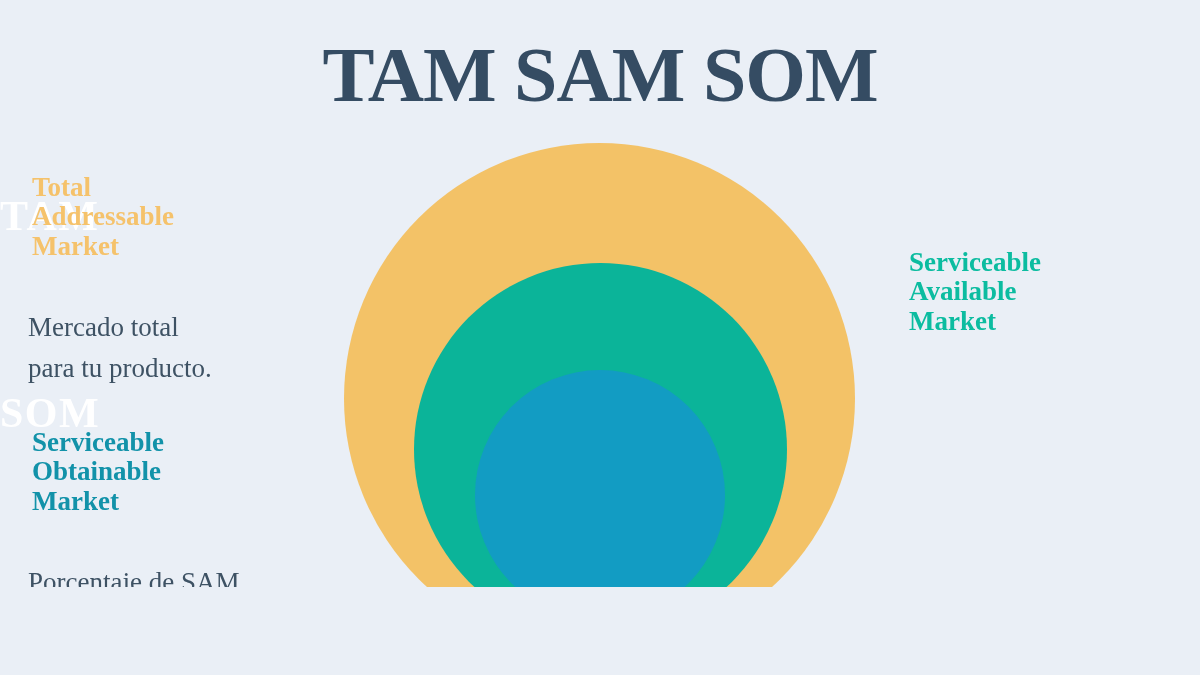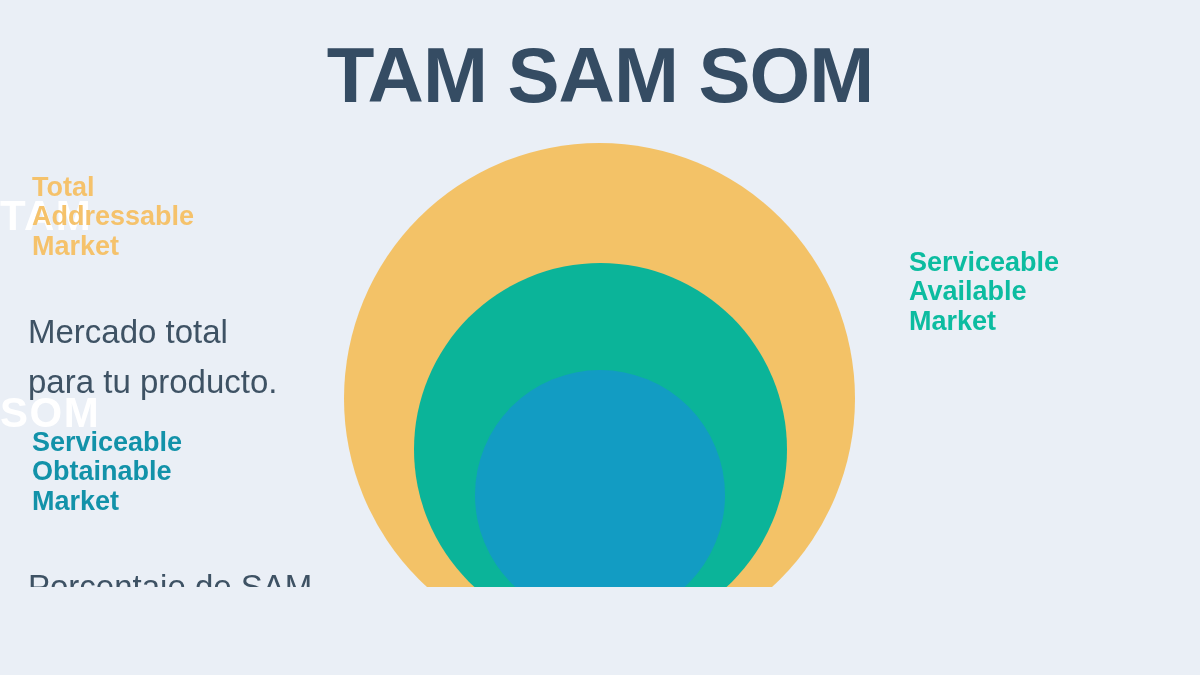--- a/index.html
+++ b/index.html
@@ -2,21 +2,21 @@
 <html style="--background: #EAEFF6; --ink-title: #354C63; --ink-body: #3E5264; --tam: #F3C267; --sam: #0BB499; --som: #129CC3; --heading-yellow: #F5C26B; --heading-teal: #1292A9; --heading-green: #0CBCA0; --ring-label: #FFFFFF; --logo-orange: #FF7A59;"><head>
 <meta charset="utf-8">
 <style>
   html, body { margin: 0; padding: 0; background: #EAEFF6; }
   .canvas {
     position: relative;
     width: 1200px;
     height: 587px;
     background: var(--background, #EAEFF6);
     overflow: hidden;
-    font-family: Liberation Sans, sans-serif;
+    font-family: Liberation Serif, serif;
   }
   .title {
     position: absolute;
     top: 30px; left: 0;
     width: 100%;
     margin: 0;
     text-align: center;
     font-size: 78px;
     font-weight: 800;
     letter-spacing: -1px;
@@ -41,21 +41,21 @@
   .ring-label.som { top: 392px; }
   .block { position: absolute; white-space: pre-line; }
   .block h2 {
     margin: 4px;
     font-size: 27px;
     font-weight: 600;
     line-height: 1.09;
   }
   .block p {
     margin: 0;
-    font-size: 33px;
+    font-size: 27px;
     line-height: 1.5;
     color: var(--ink-body, #3E5264);
   }
   .blk-left-1-h { left: 28px; top: 151px; }
   .blk-left-1-b { left: 28px; top: 289px; }
   .blk-left-2-h { left: 28px; top: 406px; }
   .blk-left-2-b { left: 28px; top: 544px; }
   .blk-right-h  { left: 905px; top: 226px; }
   .blk-right-b  { left: 905px; top: 364px; }
   .c-yellow { color: var(--heading-yellow, #F5C26B); }

